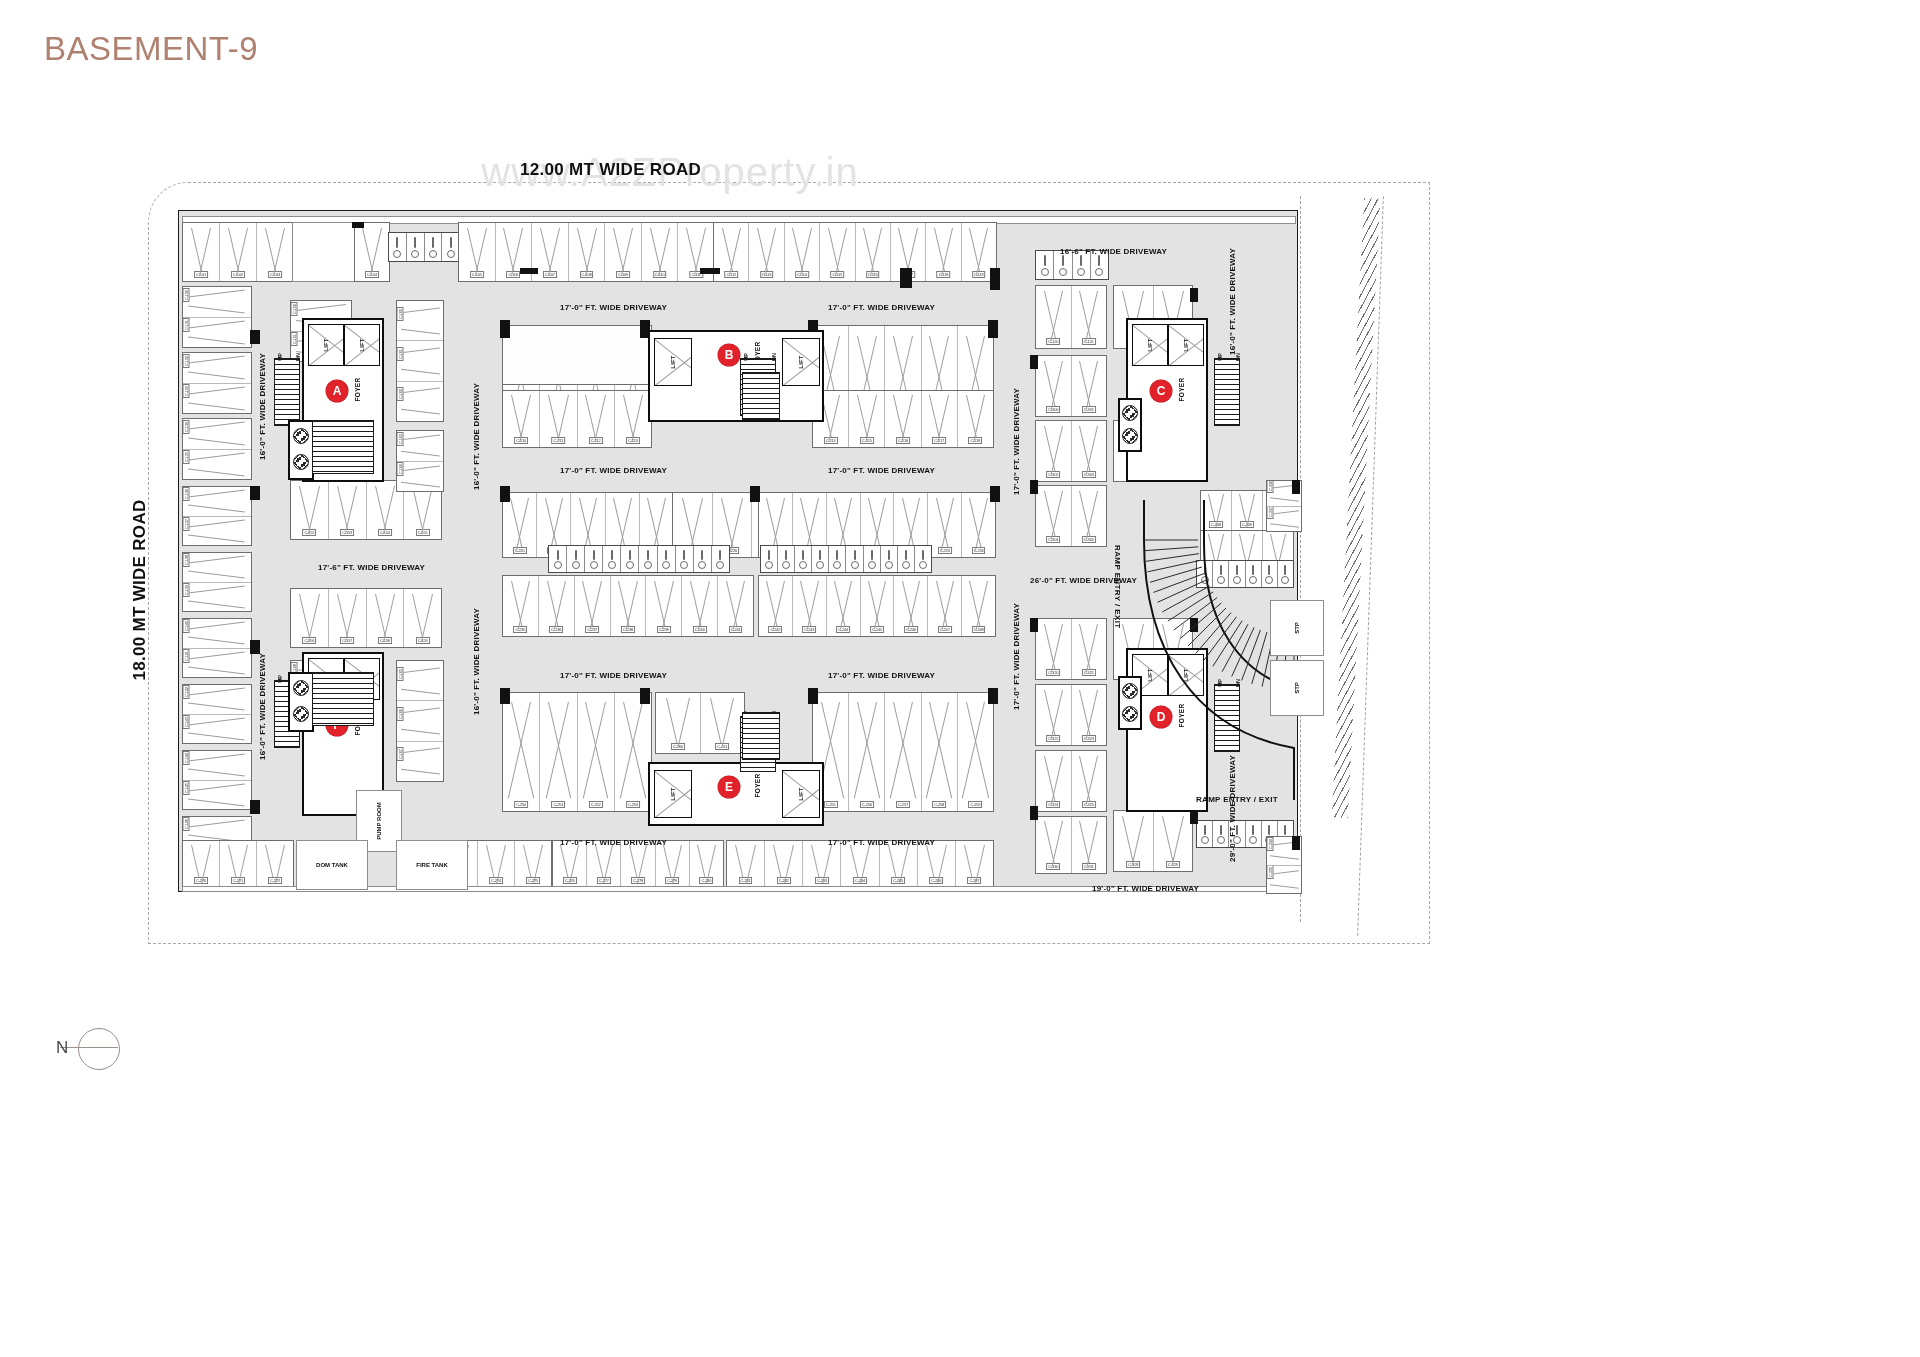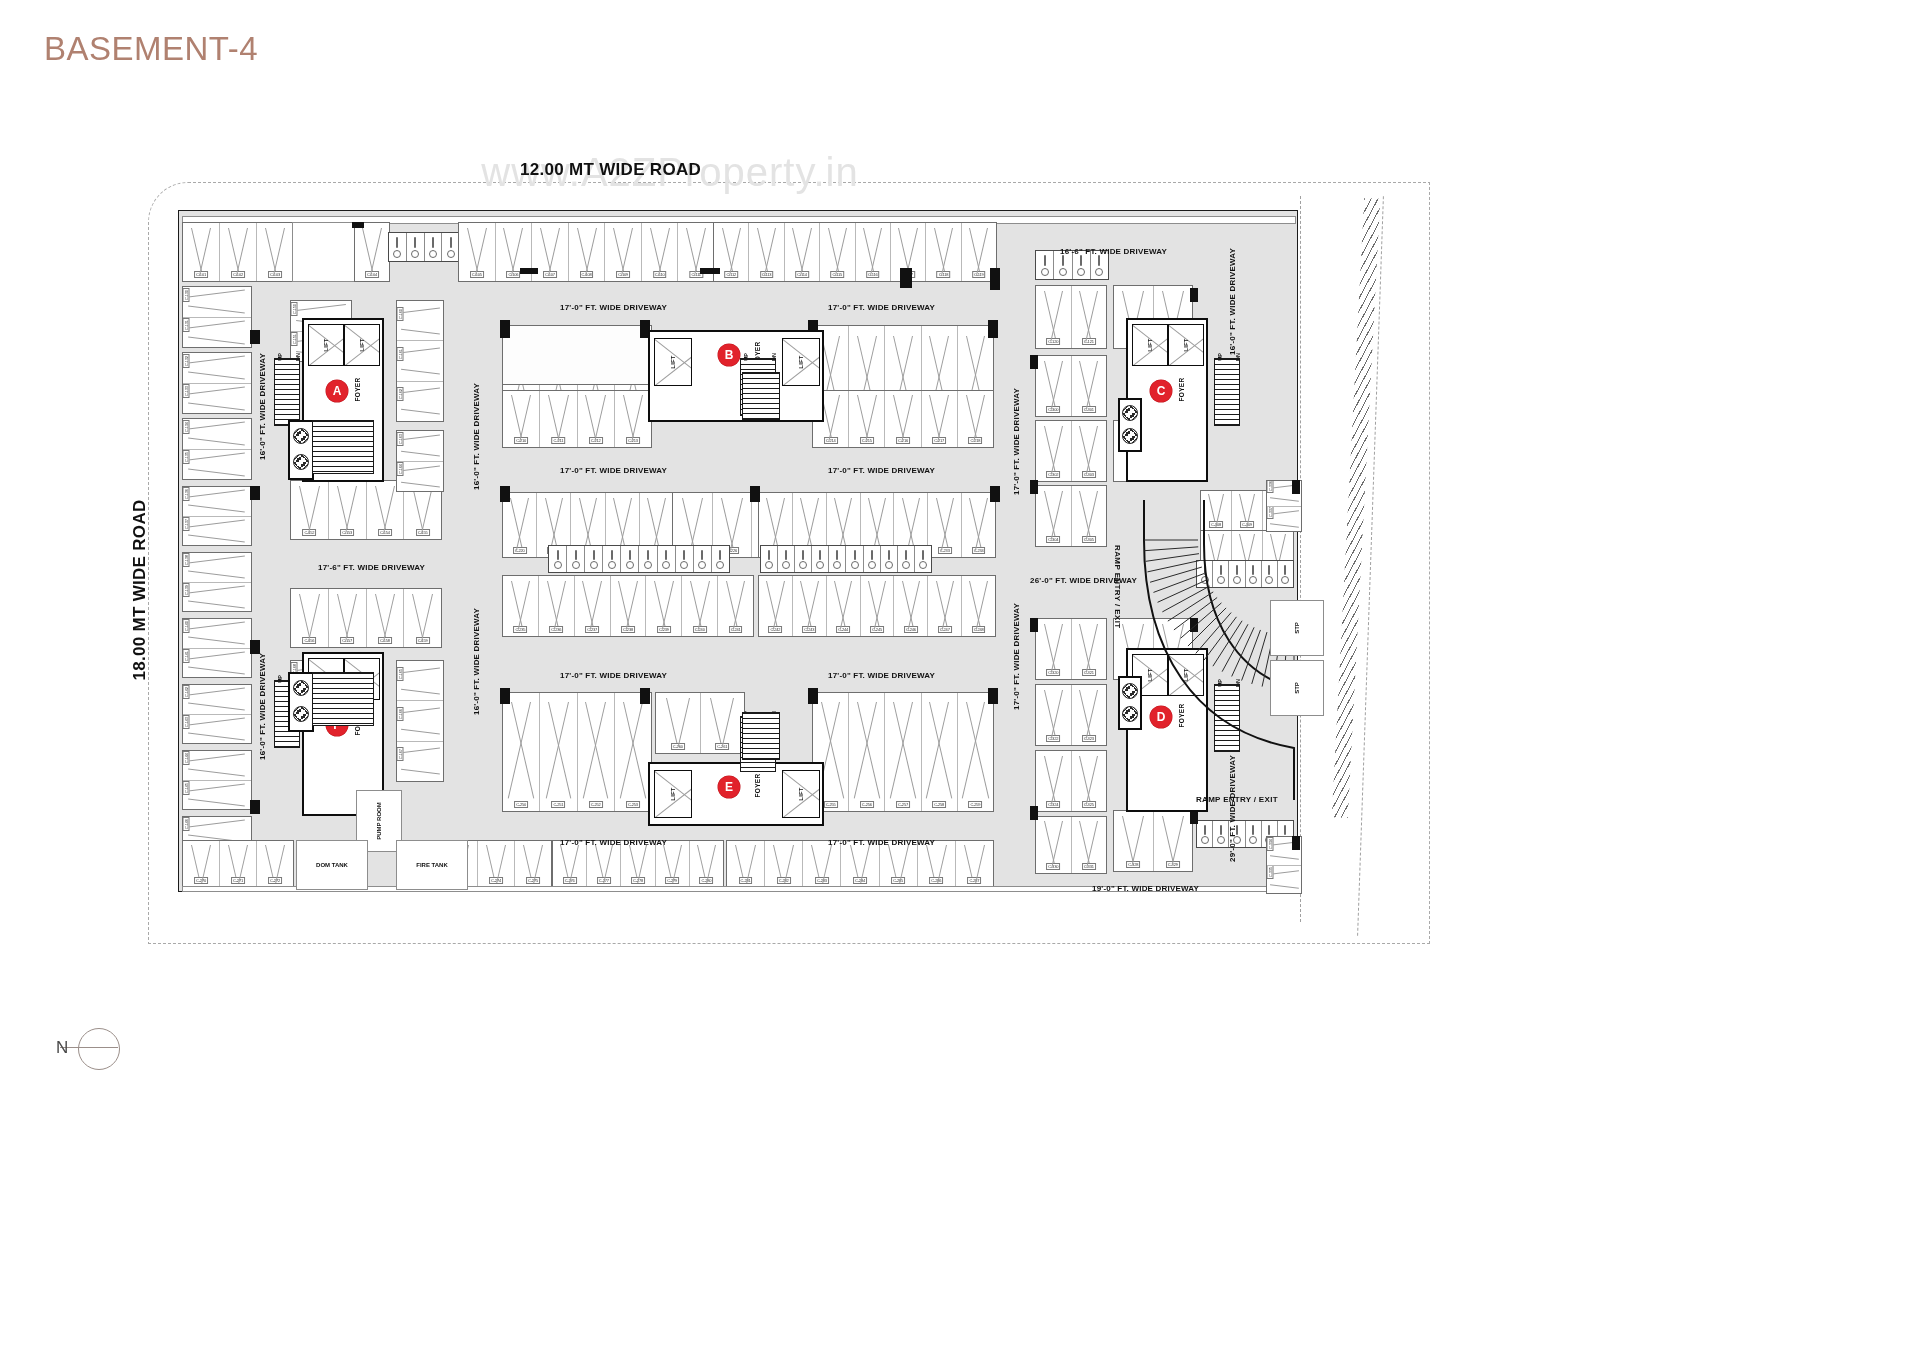--- a/index.html
+++ b/index.html
@@ -124,21 +124,21 @@
   #compass{position:absolute;left:56px;top:1018px;width:70px;height:60px;}
   #compass .ring{position:absolute;left:22px;top:10px;width:40px;height:40px;
       border:1.4px solid #9b8f8a;border-radius:50%;}
   #compass .needle{position:absolute;left:4px;top:29px;width:58px;height:1.4px;
       background:#9b8f8a;}
   #compass .n{position:absolute;left:0;top:20px;font-size:17px;color:#4a4a4a;}
 </style>
 </head>
 <body>
 
-<div id="title">BASEMENT-4</div>
+<div id="title">BASEMENT-9</div>
 
 <div id="site-boundary" class="site"></div>
 
 <div id="wm-url">www.A2ZProperty.in</div>
 <div id="wm-logo"><span style="color: rgb(239, 154, 154);">A</span><span style="color: rgb(165, 214, 167);">2</span><span style="color: rgb(239, 154, 154);">Z</span><span style="color: rgb(144, 202, 249);">P</span><span style="color: rgb(255, 204, 128);">r</span><span style="color: rgb(255, 224, 130);">o</span><span style="color: rgb(144, 202, 249);">p</span><span style="color: rgb(165, 214, 167);">e</span><span style="color: rgb(239, 154, 154);">r</span><span style="color: rgb(255, 224, 130);">t</span><span style="color: rgb(165, 214, 167);">y</span></div>
 
 <div id="road-top">12.00 MT WIDE ROAD</div>
 <div id="road-left">18.00 MT WIDE ROAD</div>
 
 <div id="slab"></div>

